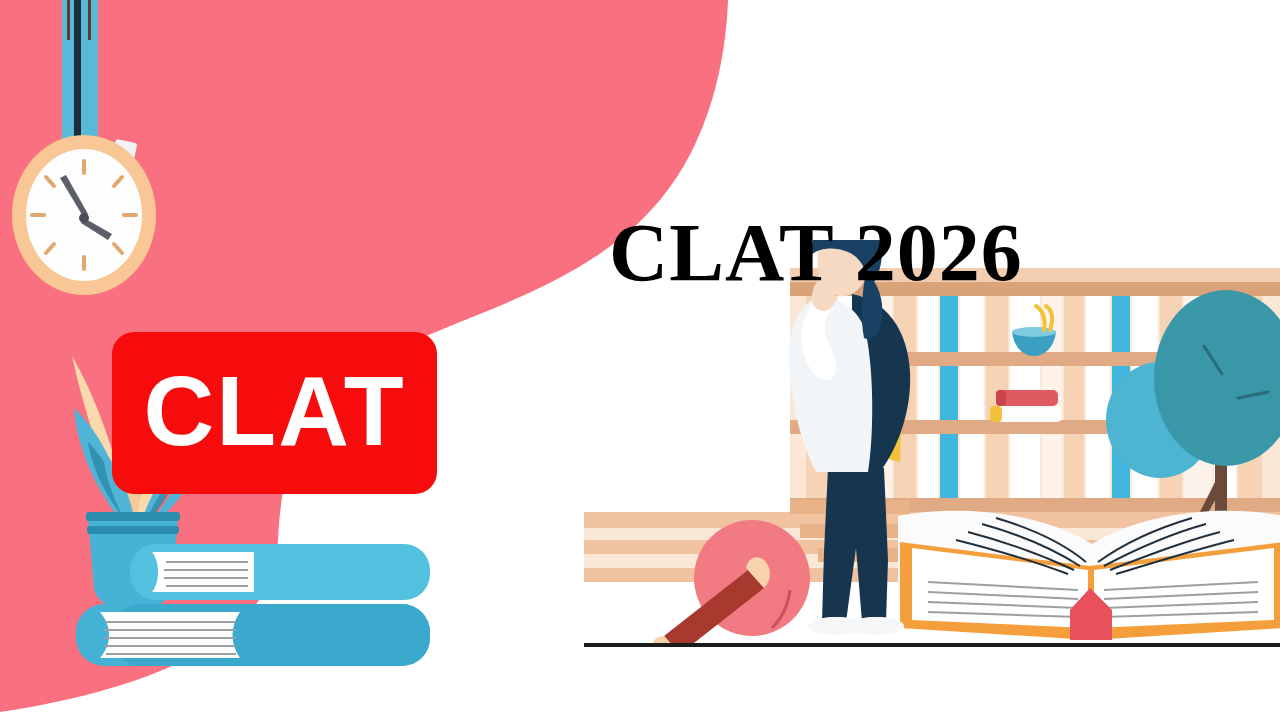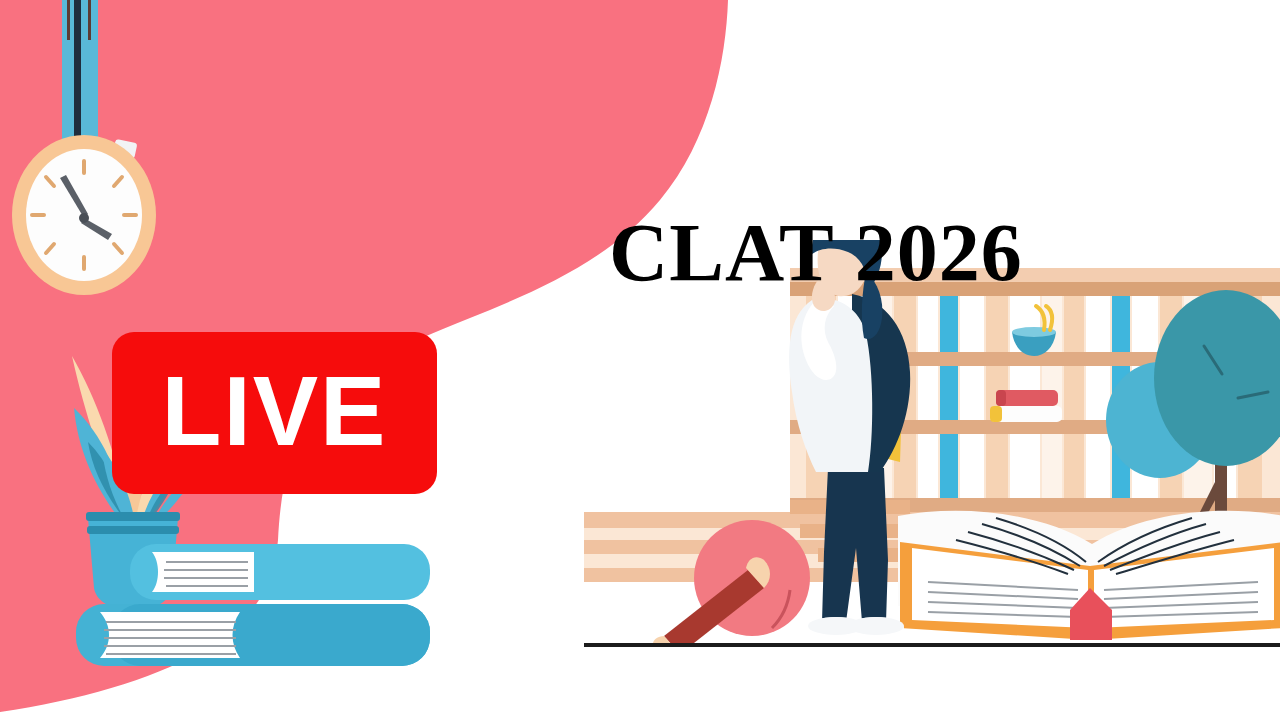--- a/index.html
+++ b/index.html
@@ -307,17 +307,17 @@
         <path d="M866,272 C878,282 884,300 882,318 C880,334 872,342 864,338 C860,318 862,292 866,272 Z" fill="#184163"></path>
       </g>
     </g>
 
     <line x1="584" y1="645" x2="1280" y2="645" stroke="#1c1c1c" stroke-width="4"></line>
   </svg>
 
   <div id="page-title">CLAT 2026</div>
 
   <div id="live-badge">
-    <span id="live-badge-label">LIVE</span>
+    <span id="live-badge-label">CLAT</span>
   </div>
 
 
 </div>
 
 </body></html>

